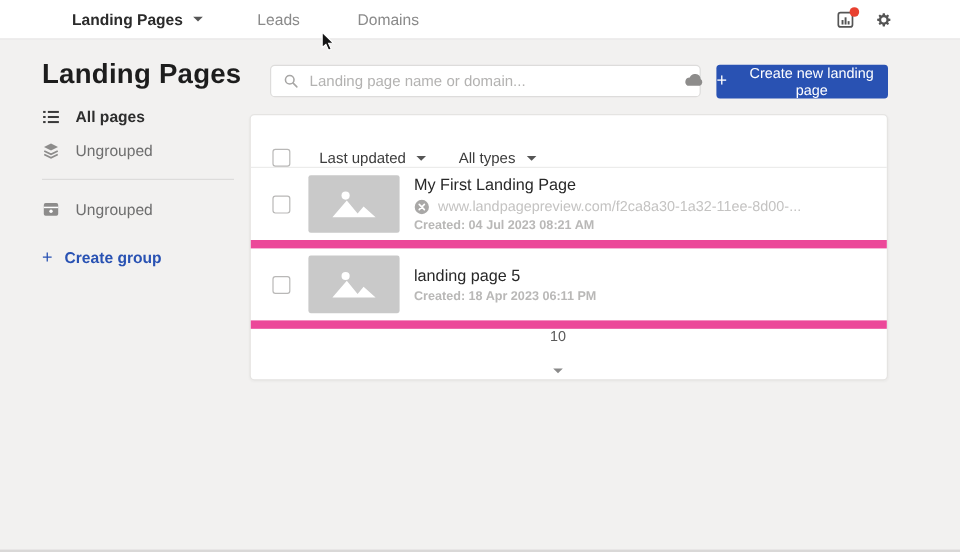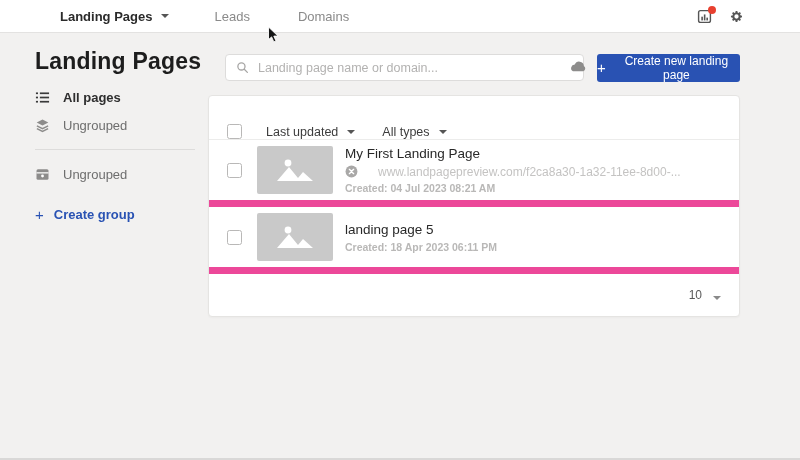--- a/index.html
+++ b/index.html
@@ -66,26 +66,26 @@
   .filter { display:flex; align-items:center; gap:9px; font-size:12.5px;
     color:#3c3c3c; font-weight:500; cursor:pointer; }
   .filter.sort { margin-left:24px; }
   .filter.type { margin-left:27px; }
   .row { display:flex; align-items:center; padding:0 18px; height:67px;
     border-bottom:7px solid #ec4899; }
   .thumb { width:76px; height:48px; background:#c9c9c9; border-radius:2px;
     margin:0 12px 0 15px; display:flex; align-items:center; justify-content:center;
     flex:0 0 auto; }
   .row-title { font-size:13.5px; color:#282828; margin-bottom:4px; }
-  .url-line { display:flex; gap:20px; }
+  .url-line { display:flex; align-items:center; gap:7px; }
   .url-muted { font-size:12px; color:#c4c3c2; }
   .url-link { font-size:12px; color:#3355ae; font-weight:500; cursor:pointer; }
   .created { font-size:10.5px; color:#b9b8b7; margin-top:3px;font-weight:bold; }
   .card-footer { height:42px; display:flex; align-items:center;
-    justify-content:flex-end; padding-right:18px; gap:11px; }
+    justify-content:flex-end; padding-right:18px; gap:11px;flex-direction:column; }
   .page-size { font-size:12px; color:#5a5a5a; }
   .svg-icon { display:block; }
   .cursor { position:absolute; left:267px; top:26px; pointer-events:none; z-index:99; }
 </style>
 </head>
 <body>
 
 <div class="topnav">
   <div class="brand">
     <span>Landing Pages</span>

